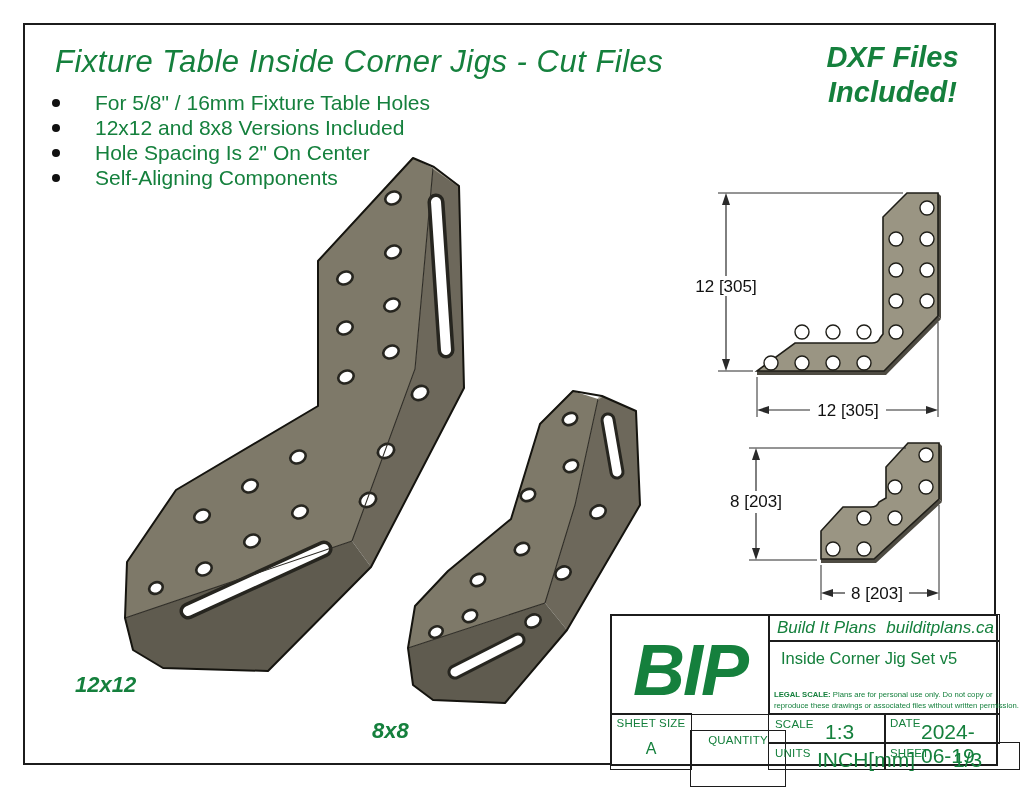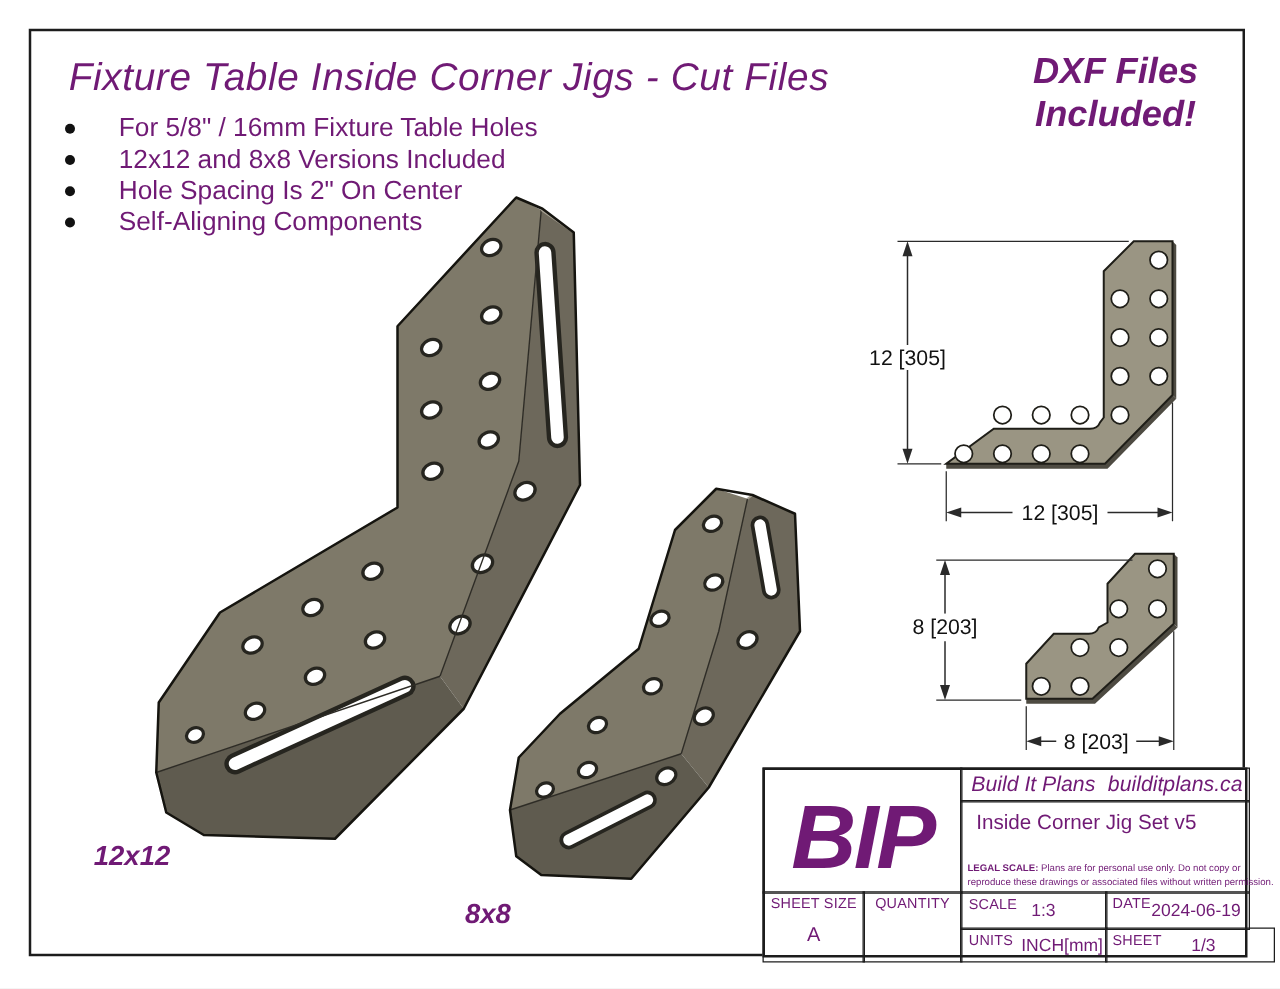--- a/index.html
+++ b/index.html
@@ -1,17 +1,17 @@
 <!DOCTYPE html>
 <html><head>
 <meta charset="utf-8">
 <style>
   html,body{margin:0;padding:0;background:#e8e8e8;}
   .page{position:relative;width:1024px;height:791px;background:#ffffff;
-        font-family:"Liberation Sans",sans-serif;color:#701a75;overflow:hidden;}
+        font-family:"Liberation Sans",sans-serif;color:#15803d;overflow:hidden;}
   .abs{position:absolute;}
   .page-border{left:23px;top:23px;width:973px;height:742px;border:2px solid #1c1c1c;box-sizing:border-box;}
   .title{left:55px;top:44px;font-size:31px;font-style:italic;font-weight:500;letter-spacing:.5px;white-space:nowrap;}
   .bullets{left:50px;top:90px;font-size:21px;}
   .bullet-row{position:relative;height:25px;line-height:25px;white-space:nowrap;}
   .bullet-dot{position:absolute;left:2px;top:9px;width:8px;height:8px;border-radius:50%;background:#111;}
   .bullet-text{margin-left:45px;}
   .dxf{left:800px;top:40px;width:185px;text-align:center;font-size:29px;font-weight:bold;font-style:italic;line-height:35px;white-space:nowrap;}
   .part-label{font-size:22px;font-weight:bold;font-style:italic;white-space:nowrap;}
   .label-12{left:75px;top:672px;}
@@ -27,21 +27,21 @@
   .hole3d{fill:#ffffff;stroke:#26251f;stroke-width:2.6;}
   .sil{fill:none;stroke:#15140f;stroke-width:2;stroke-linejoin:round;}
   .fold{fill:none;stroke:#2e2c26;stroke-width:1.1;}
   .hilite{fill:none;stroke:#a8a294;stroke-width:1.6;}
   .slot-dark{stroke:#26251f;stroke-linecap:round;fill:none;}
   .slot-white{stroke:#ffffff;stroke-linecap:round;fill:none;}
   
   .tb{box-sizing:border-box;border:2px solid #1c1c1c;}
   .tb-cell{box-sizing:border-box;border:1.5px solid #1c1c1c;}
   .tb-label{font-size:11.5px;letter-spacing:.2px;}
-  .tb-value{font-size:14px;}
+  .tb-value{font-size:21px;}
   .bip{font-size:72px;font-weight:bold;font-style:italic;letter-spacing:-2px;}
   .company{font-size:17px;font-style:italic;}
   .partname{font-size:16.5px;}
   .legal{font-size:7.7px;line-height:11px;white-space:nowrap;}
 </style>
 </head>
 <body>
 
 <div class="page">
 
@@ -241,21 +241,21 @@
         <b>LEGAL SCALE:</b><span> Plans are for personal use only. Do not copy or</span><br>
         <span>reproduce these drawings or associated files without written permission.</span>
       </div>
     </div>
 
     <div class="abs tb-cell" style="left:-2px;top:97px;width:82px;height:57px;">
       <div class="abs tb-label" style="left:0;right:0;top:3px;text-align:center;">SHEET SIZE</div>
       <div class="abs tb-value" style="left:0;right:0;top:26px;text-align:center;font-size:16px;">A</div>
     </div>
 
-    <div class="abs tb-cell" style="left:78px;top:97px;width:80px;height:57px;padding-left:48px;">
+    <div class="abs tb-cell" style="left:78px;top:114px;width:96px;height:57px;padding-left:48px;">
       <div class="abs tb-label" style="left:0;right:0;top:3px;text-align:center;">QUANTITY</div>
     </div>
 
     <div class="abs tb-cell" style="left:156px;top:97px;width:118px;height:31px;">
       <span class="abs tb-label" style="left:6px;top:4px;">SCALE</span>
       <span class="abs tb-value" style="left:56px;top:6px;">1:3</span>
     </div>
 
     <div class="abs tb-cell" style="left:272px;top:97px;width:116px;height:31px;">
       <span class="abs tb-label" style="left:5px;top:3px;">DATE</span>

